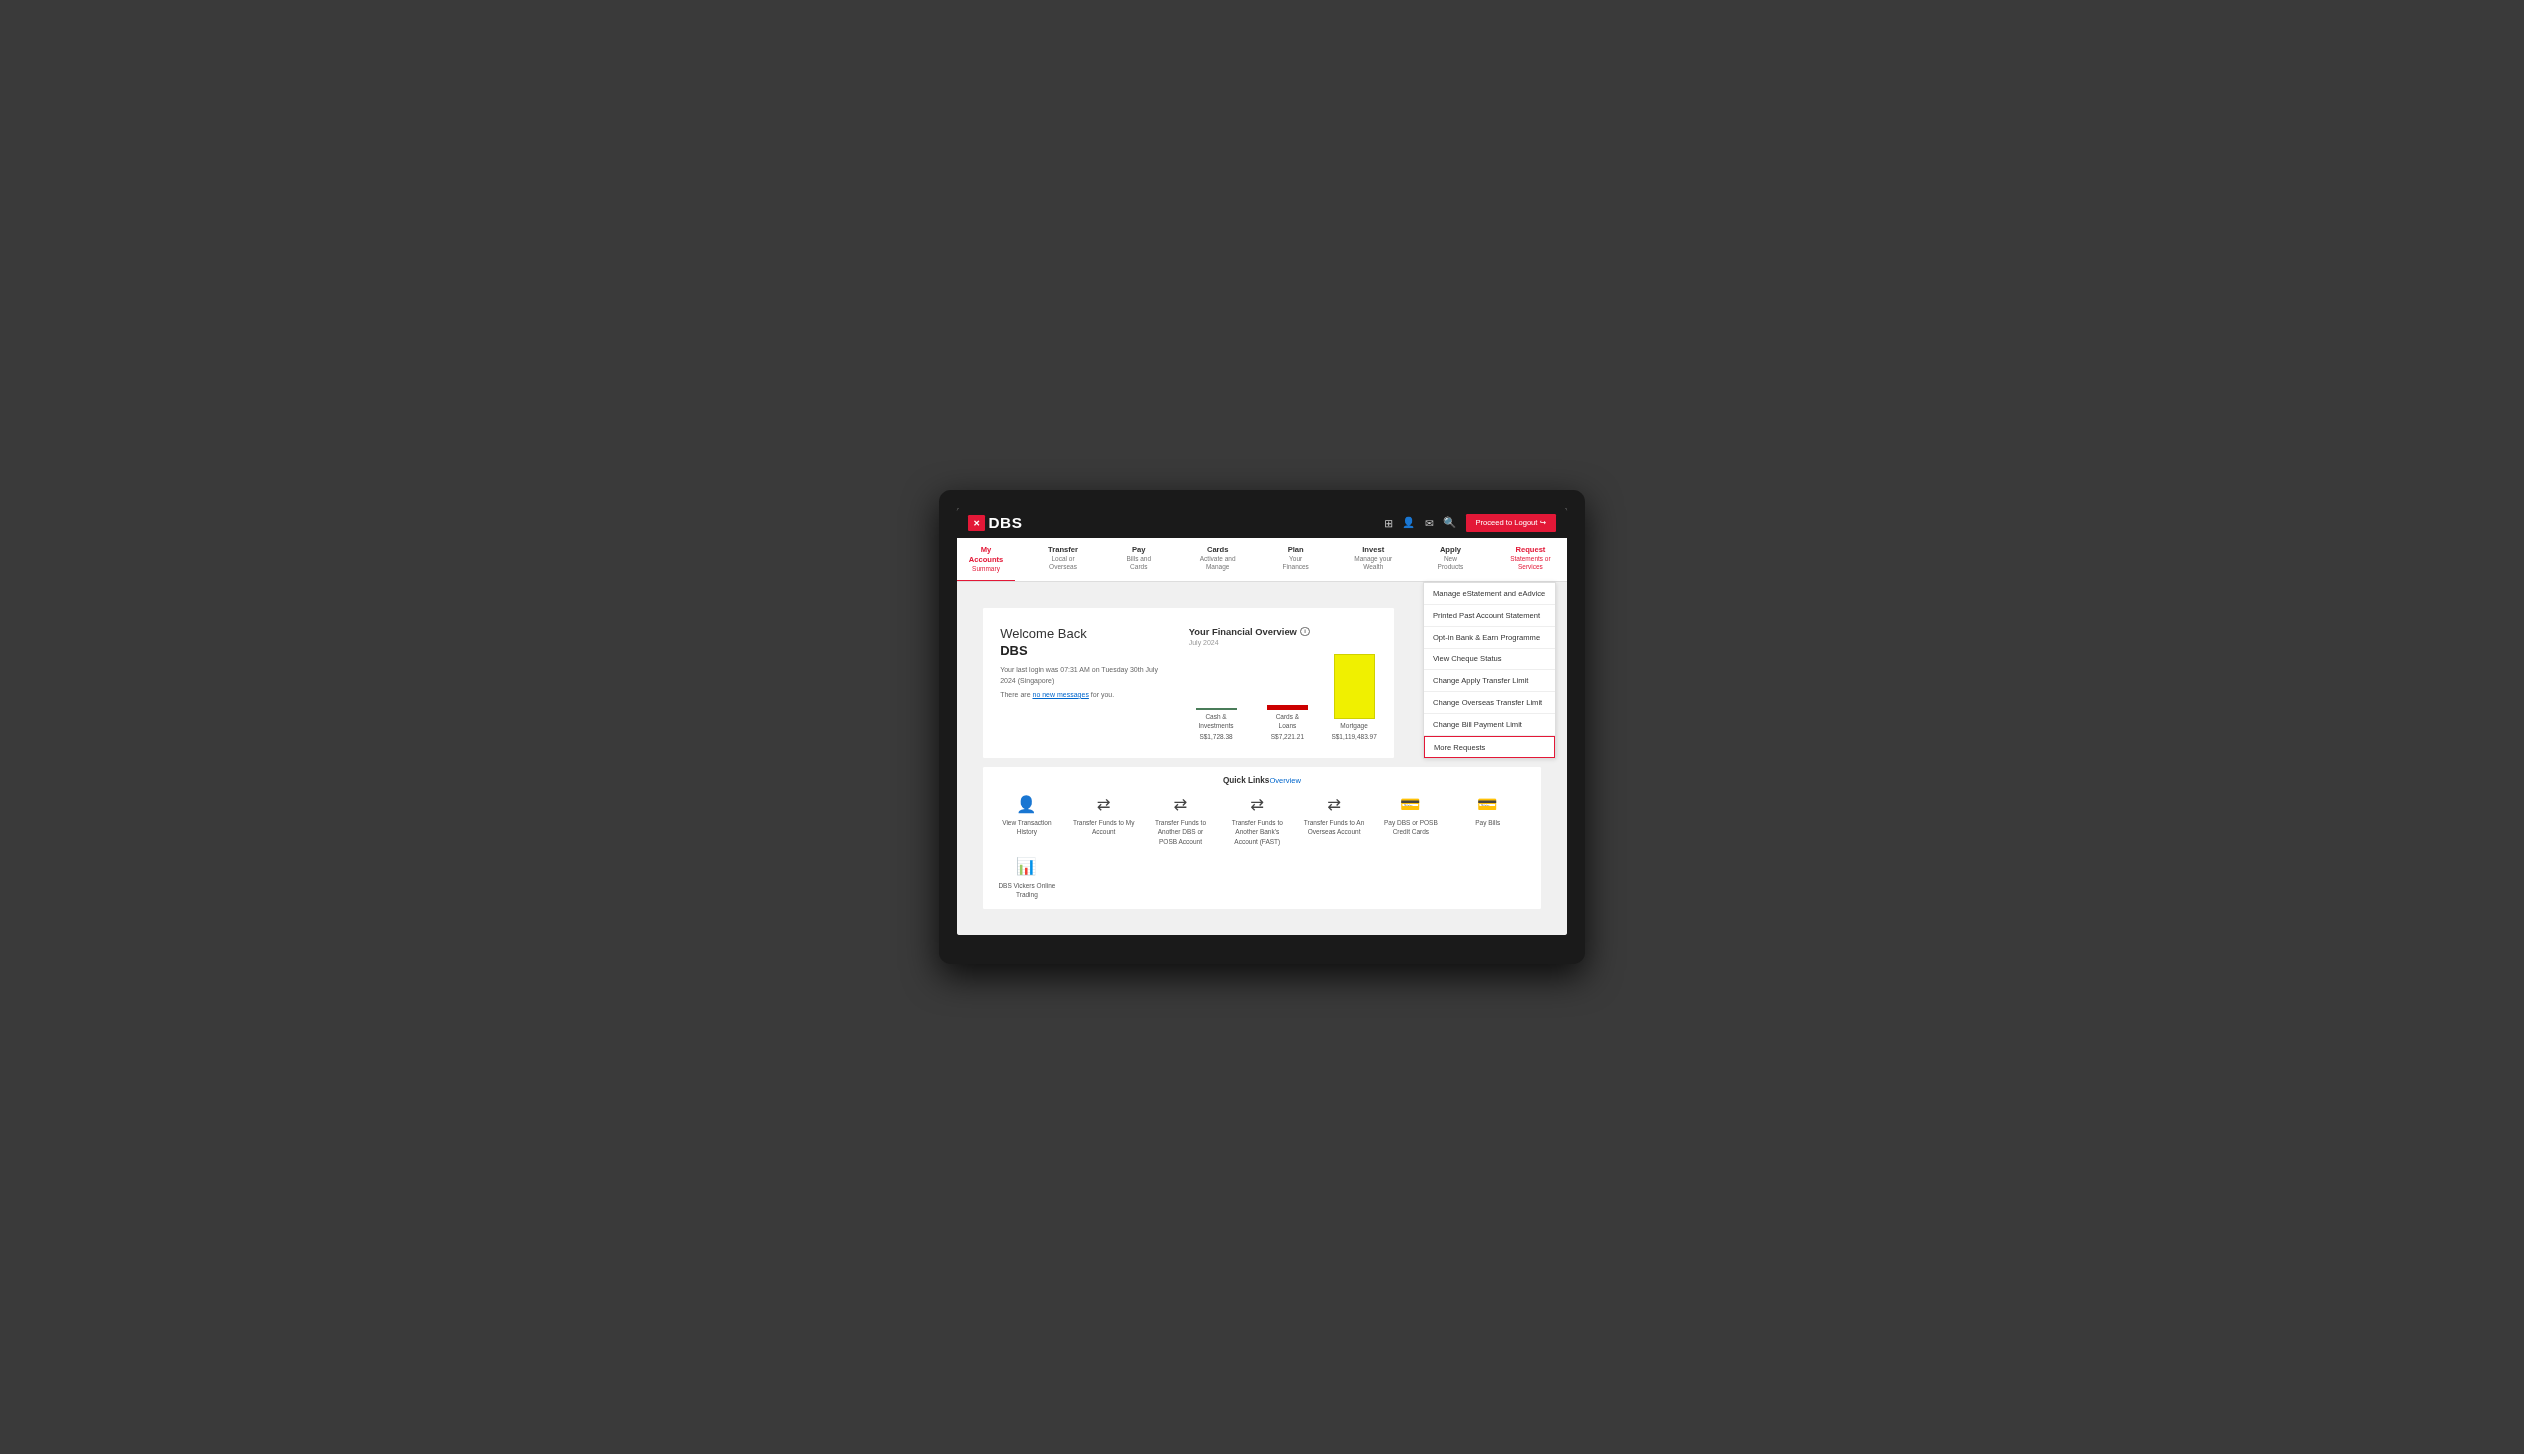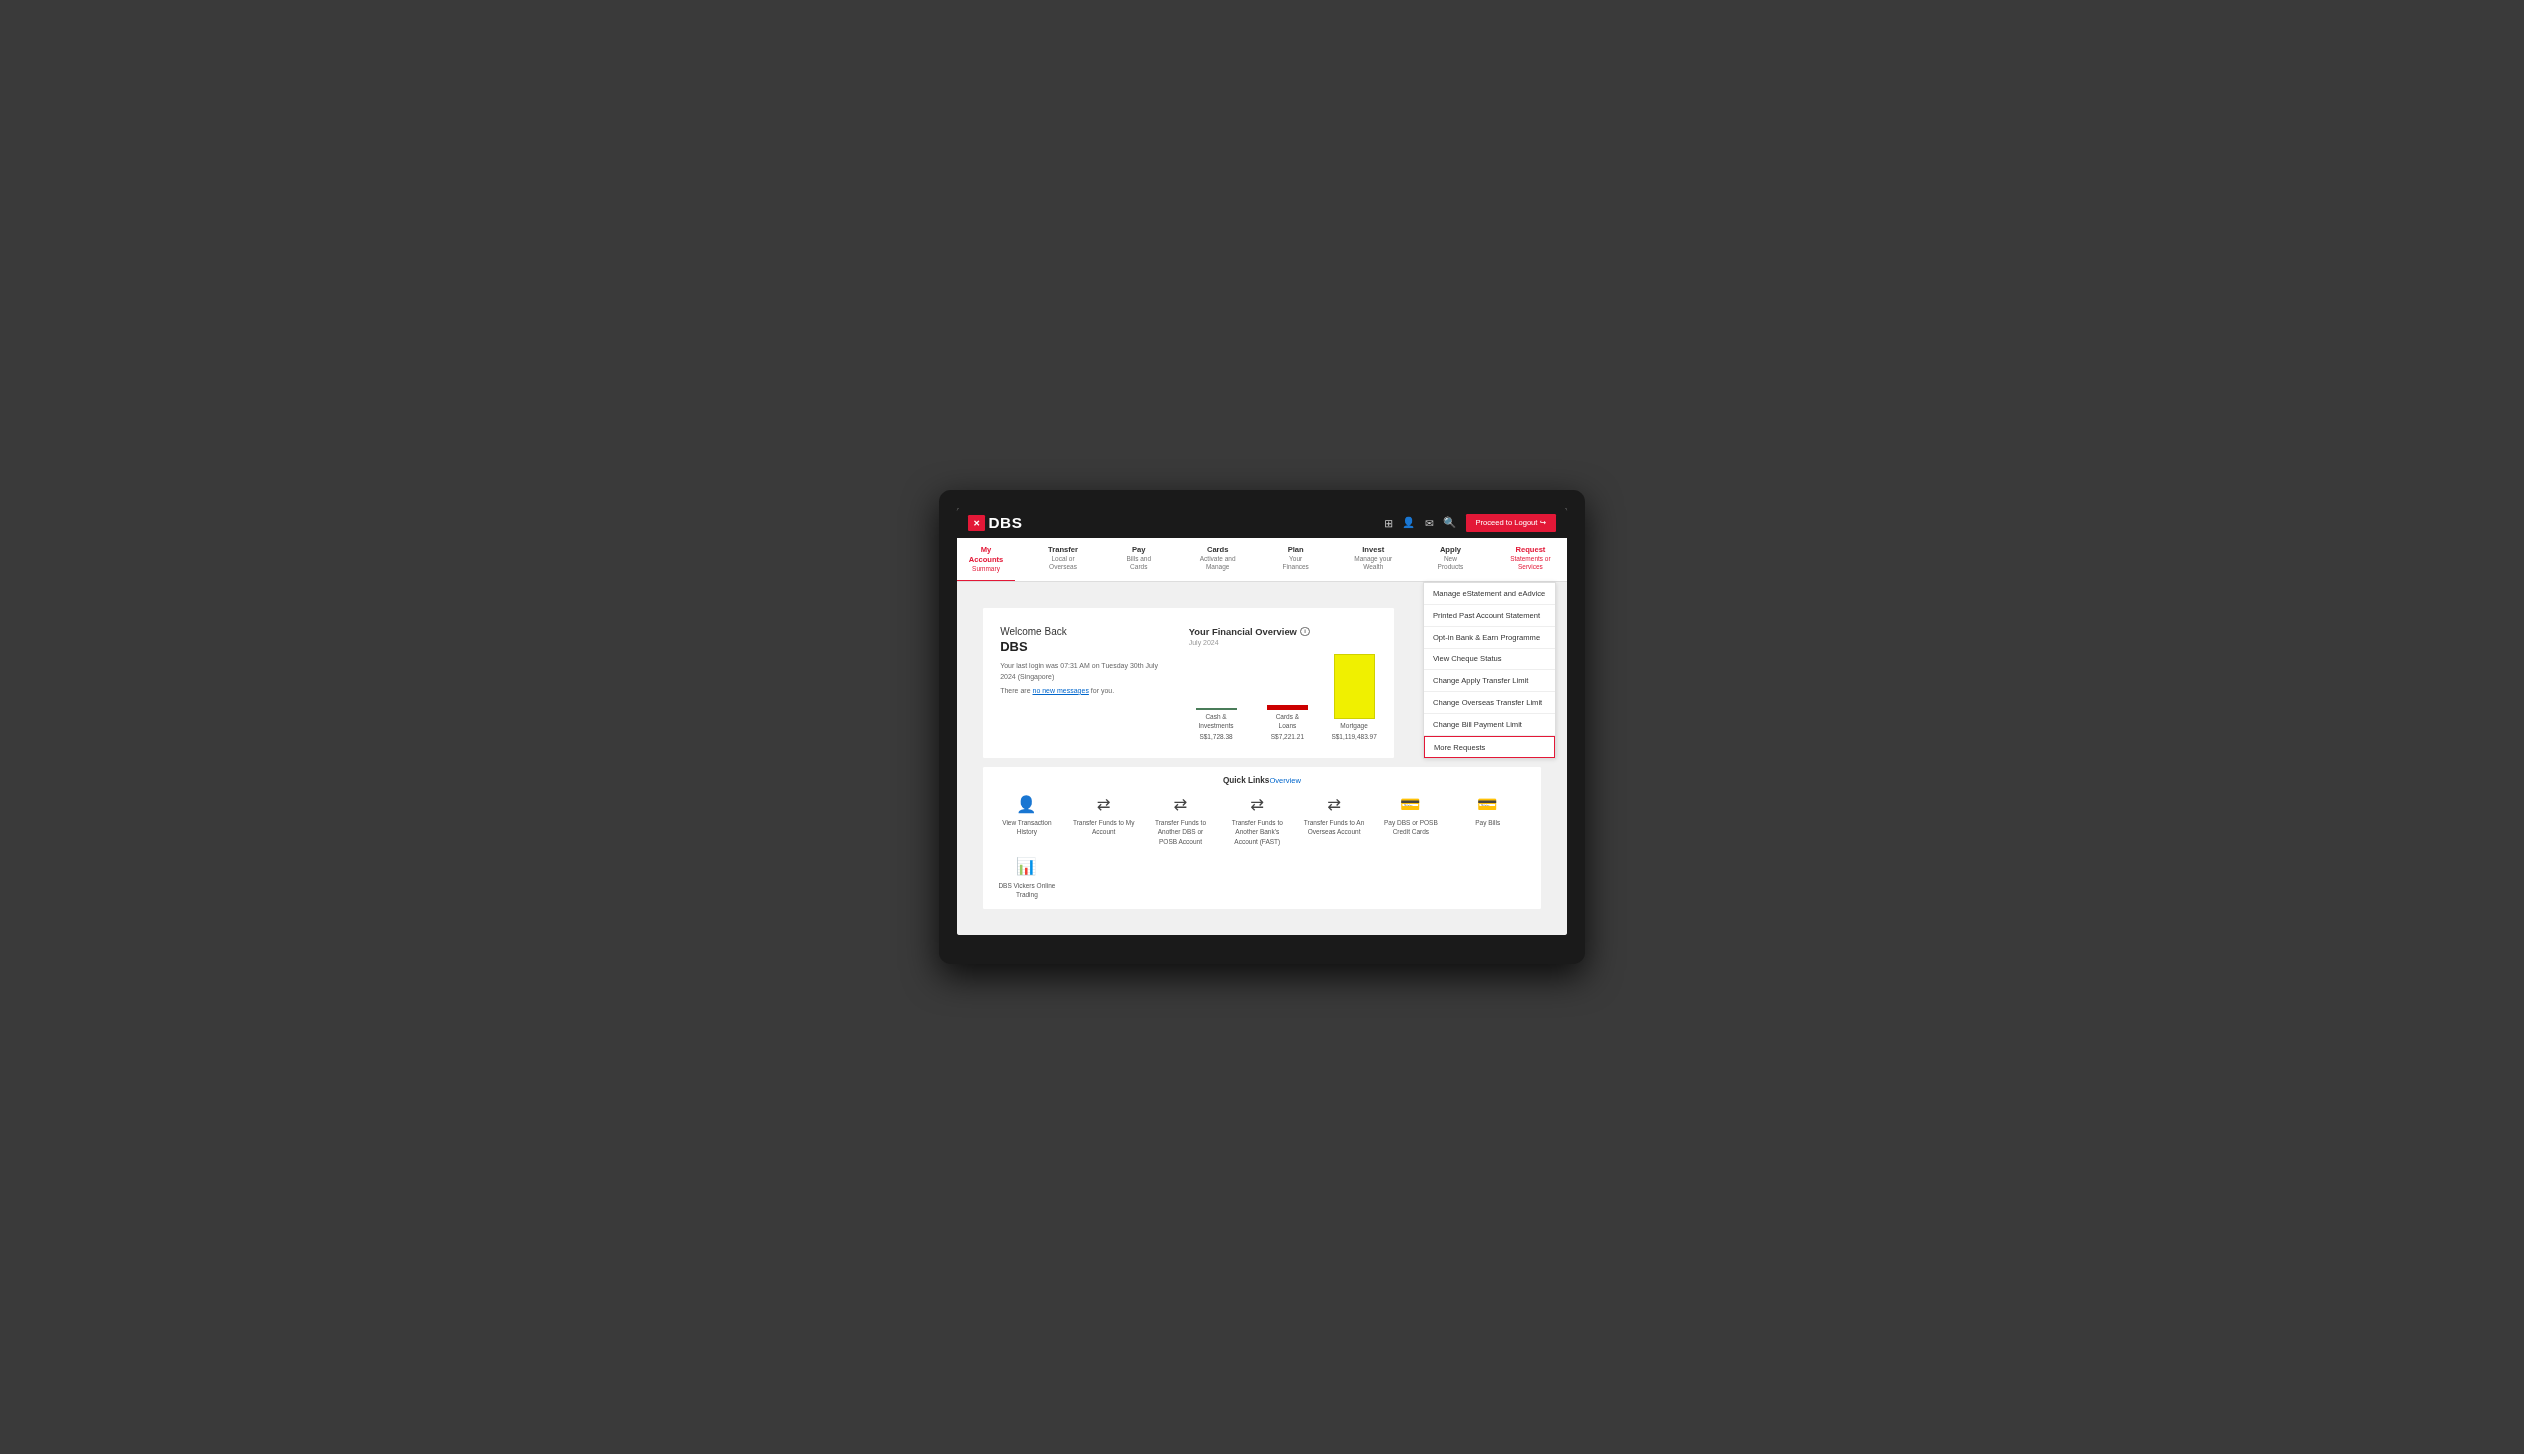--- a/index.html
+++ b/index.html
@@ -153,21 +153,21 @@
       margin-right: 147px;
     }
     .welcome-section {
       display: flex;
       gap: 23.5px;
     }
     .welcome-left {
       flex: 0 0 165px;
     }
     .welcome-title {
-      font-size: 10px;
+      font-size: 13px;
       font-weight: normal;
       color: #333;
       margin-bottom: 2.4px;
     }
     .welcome-name {
       font-size: 13px;
       font-weight: bold;
       color: #222;
       margin-bottom: 7px;
     }

